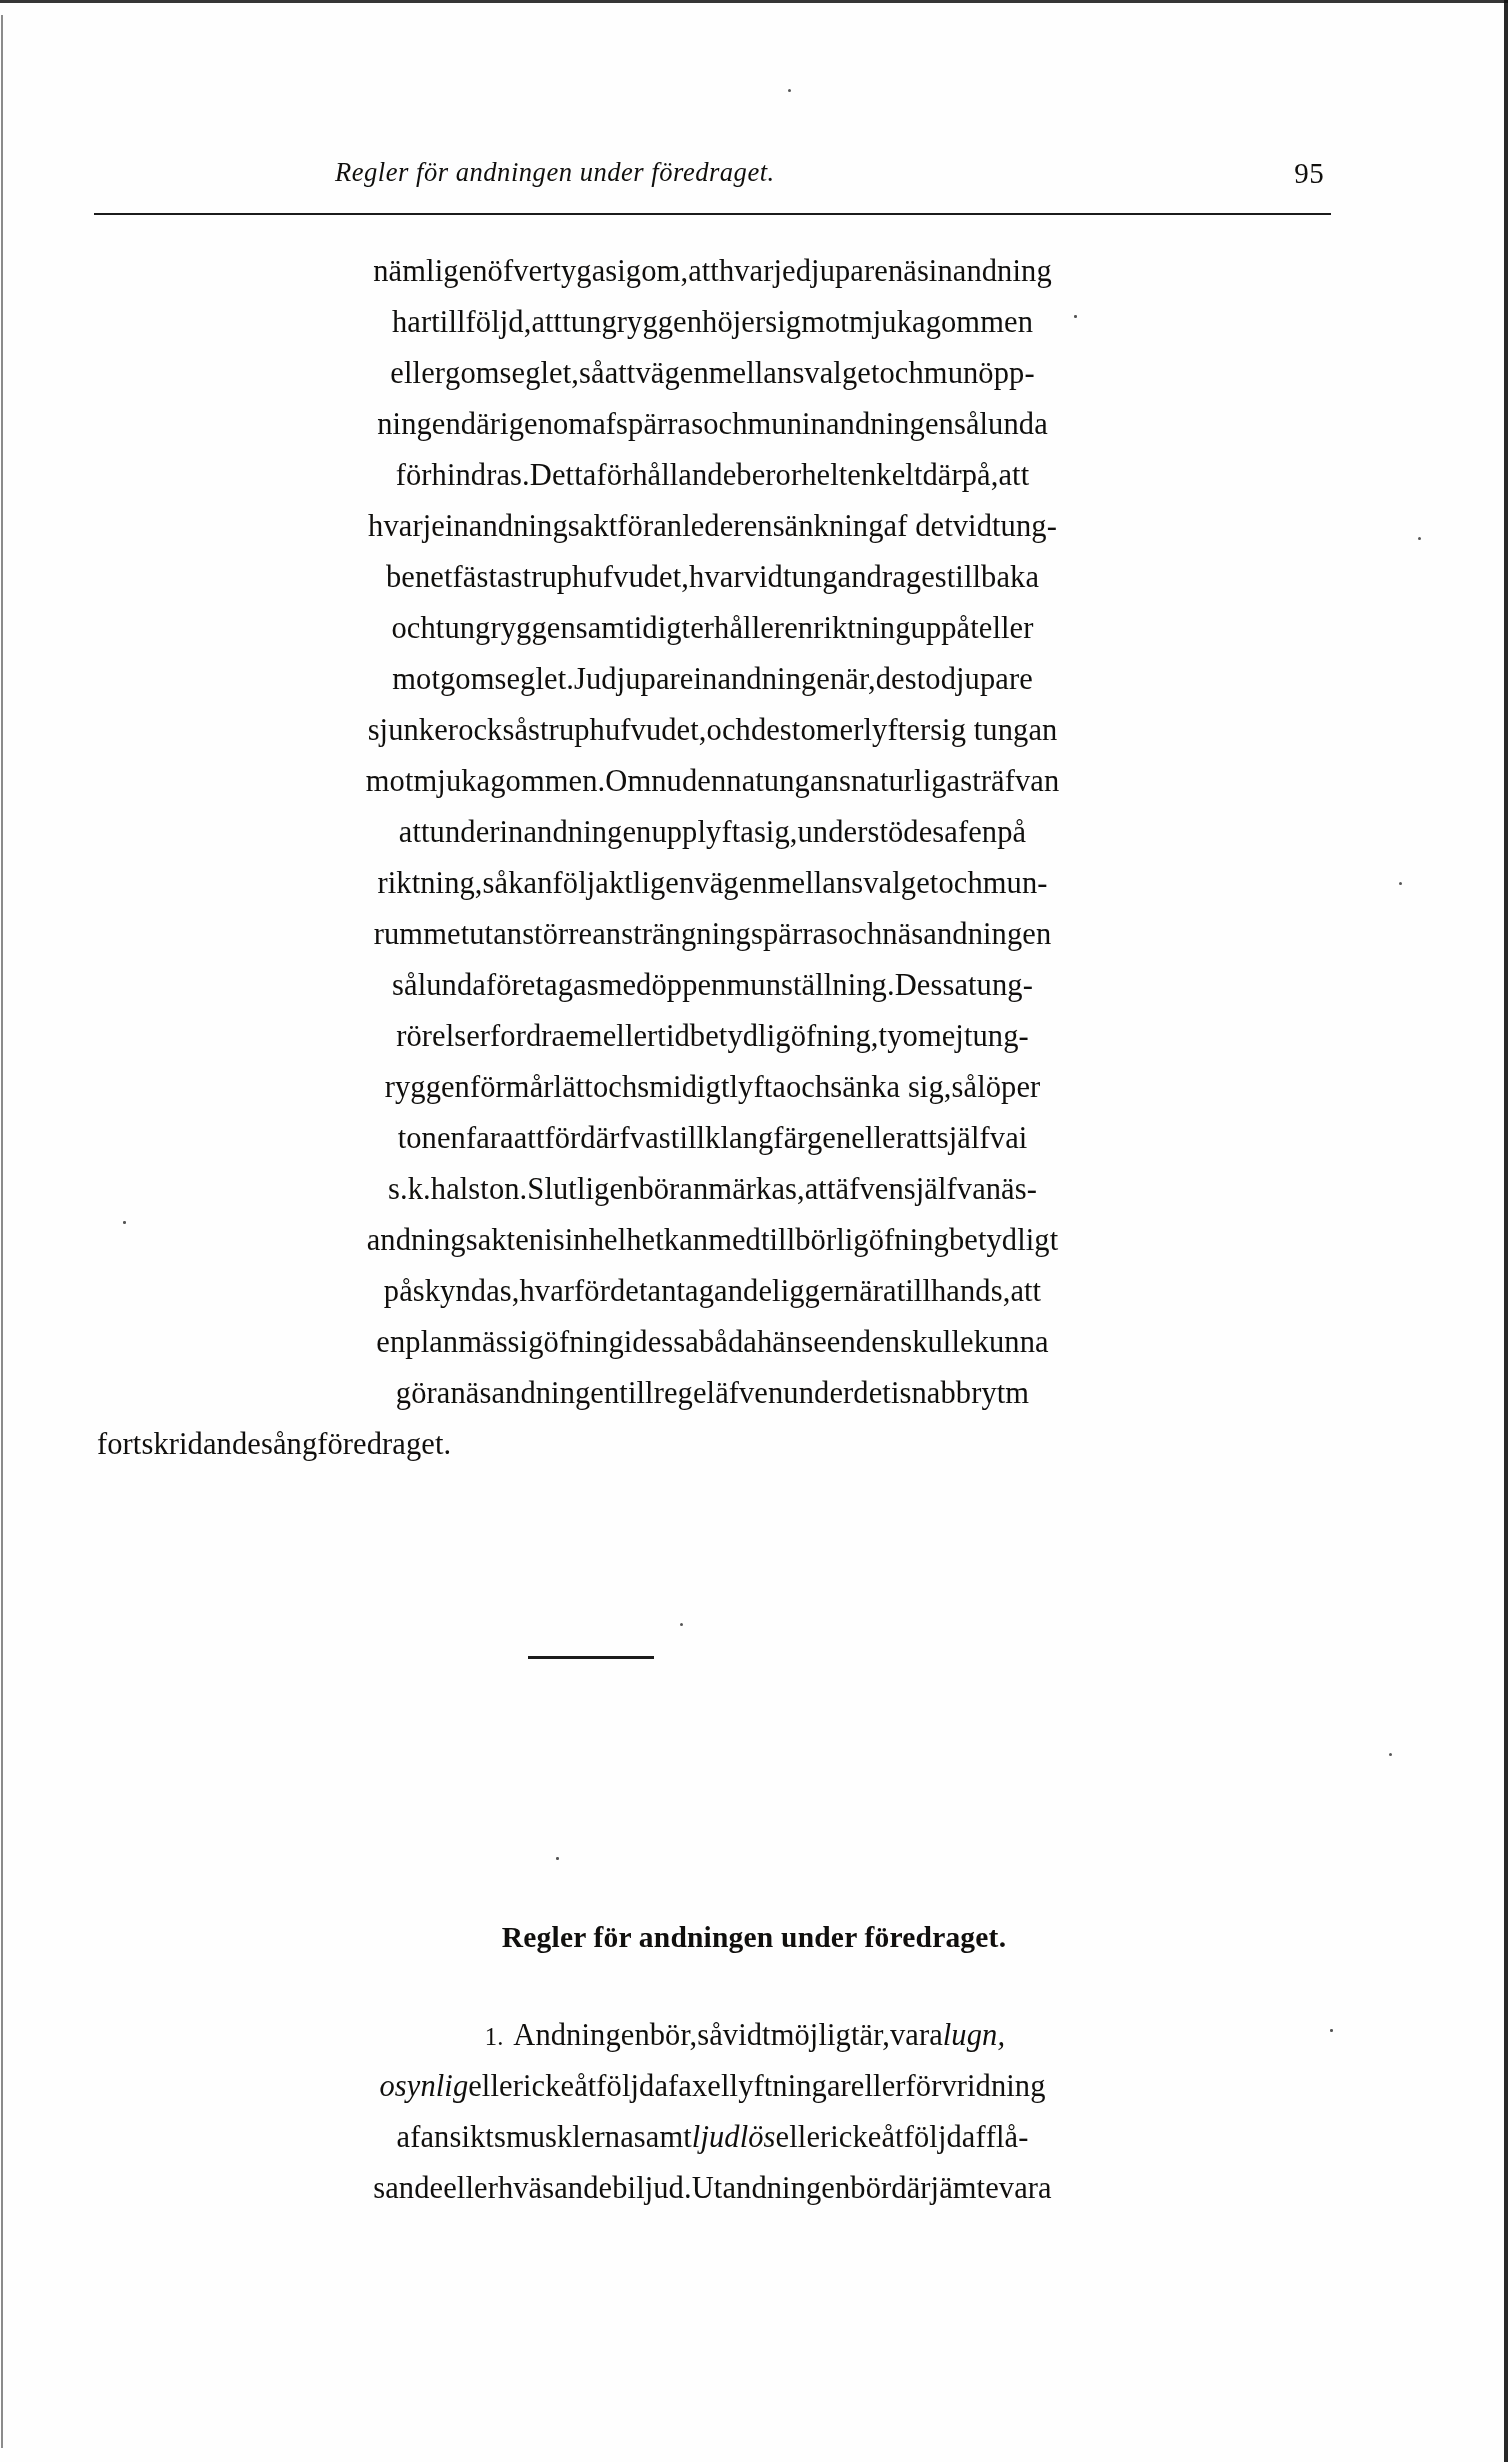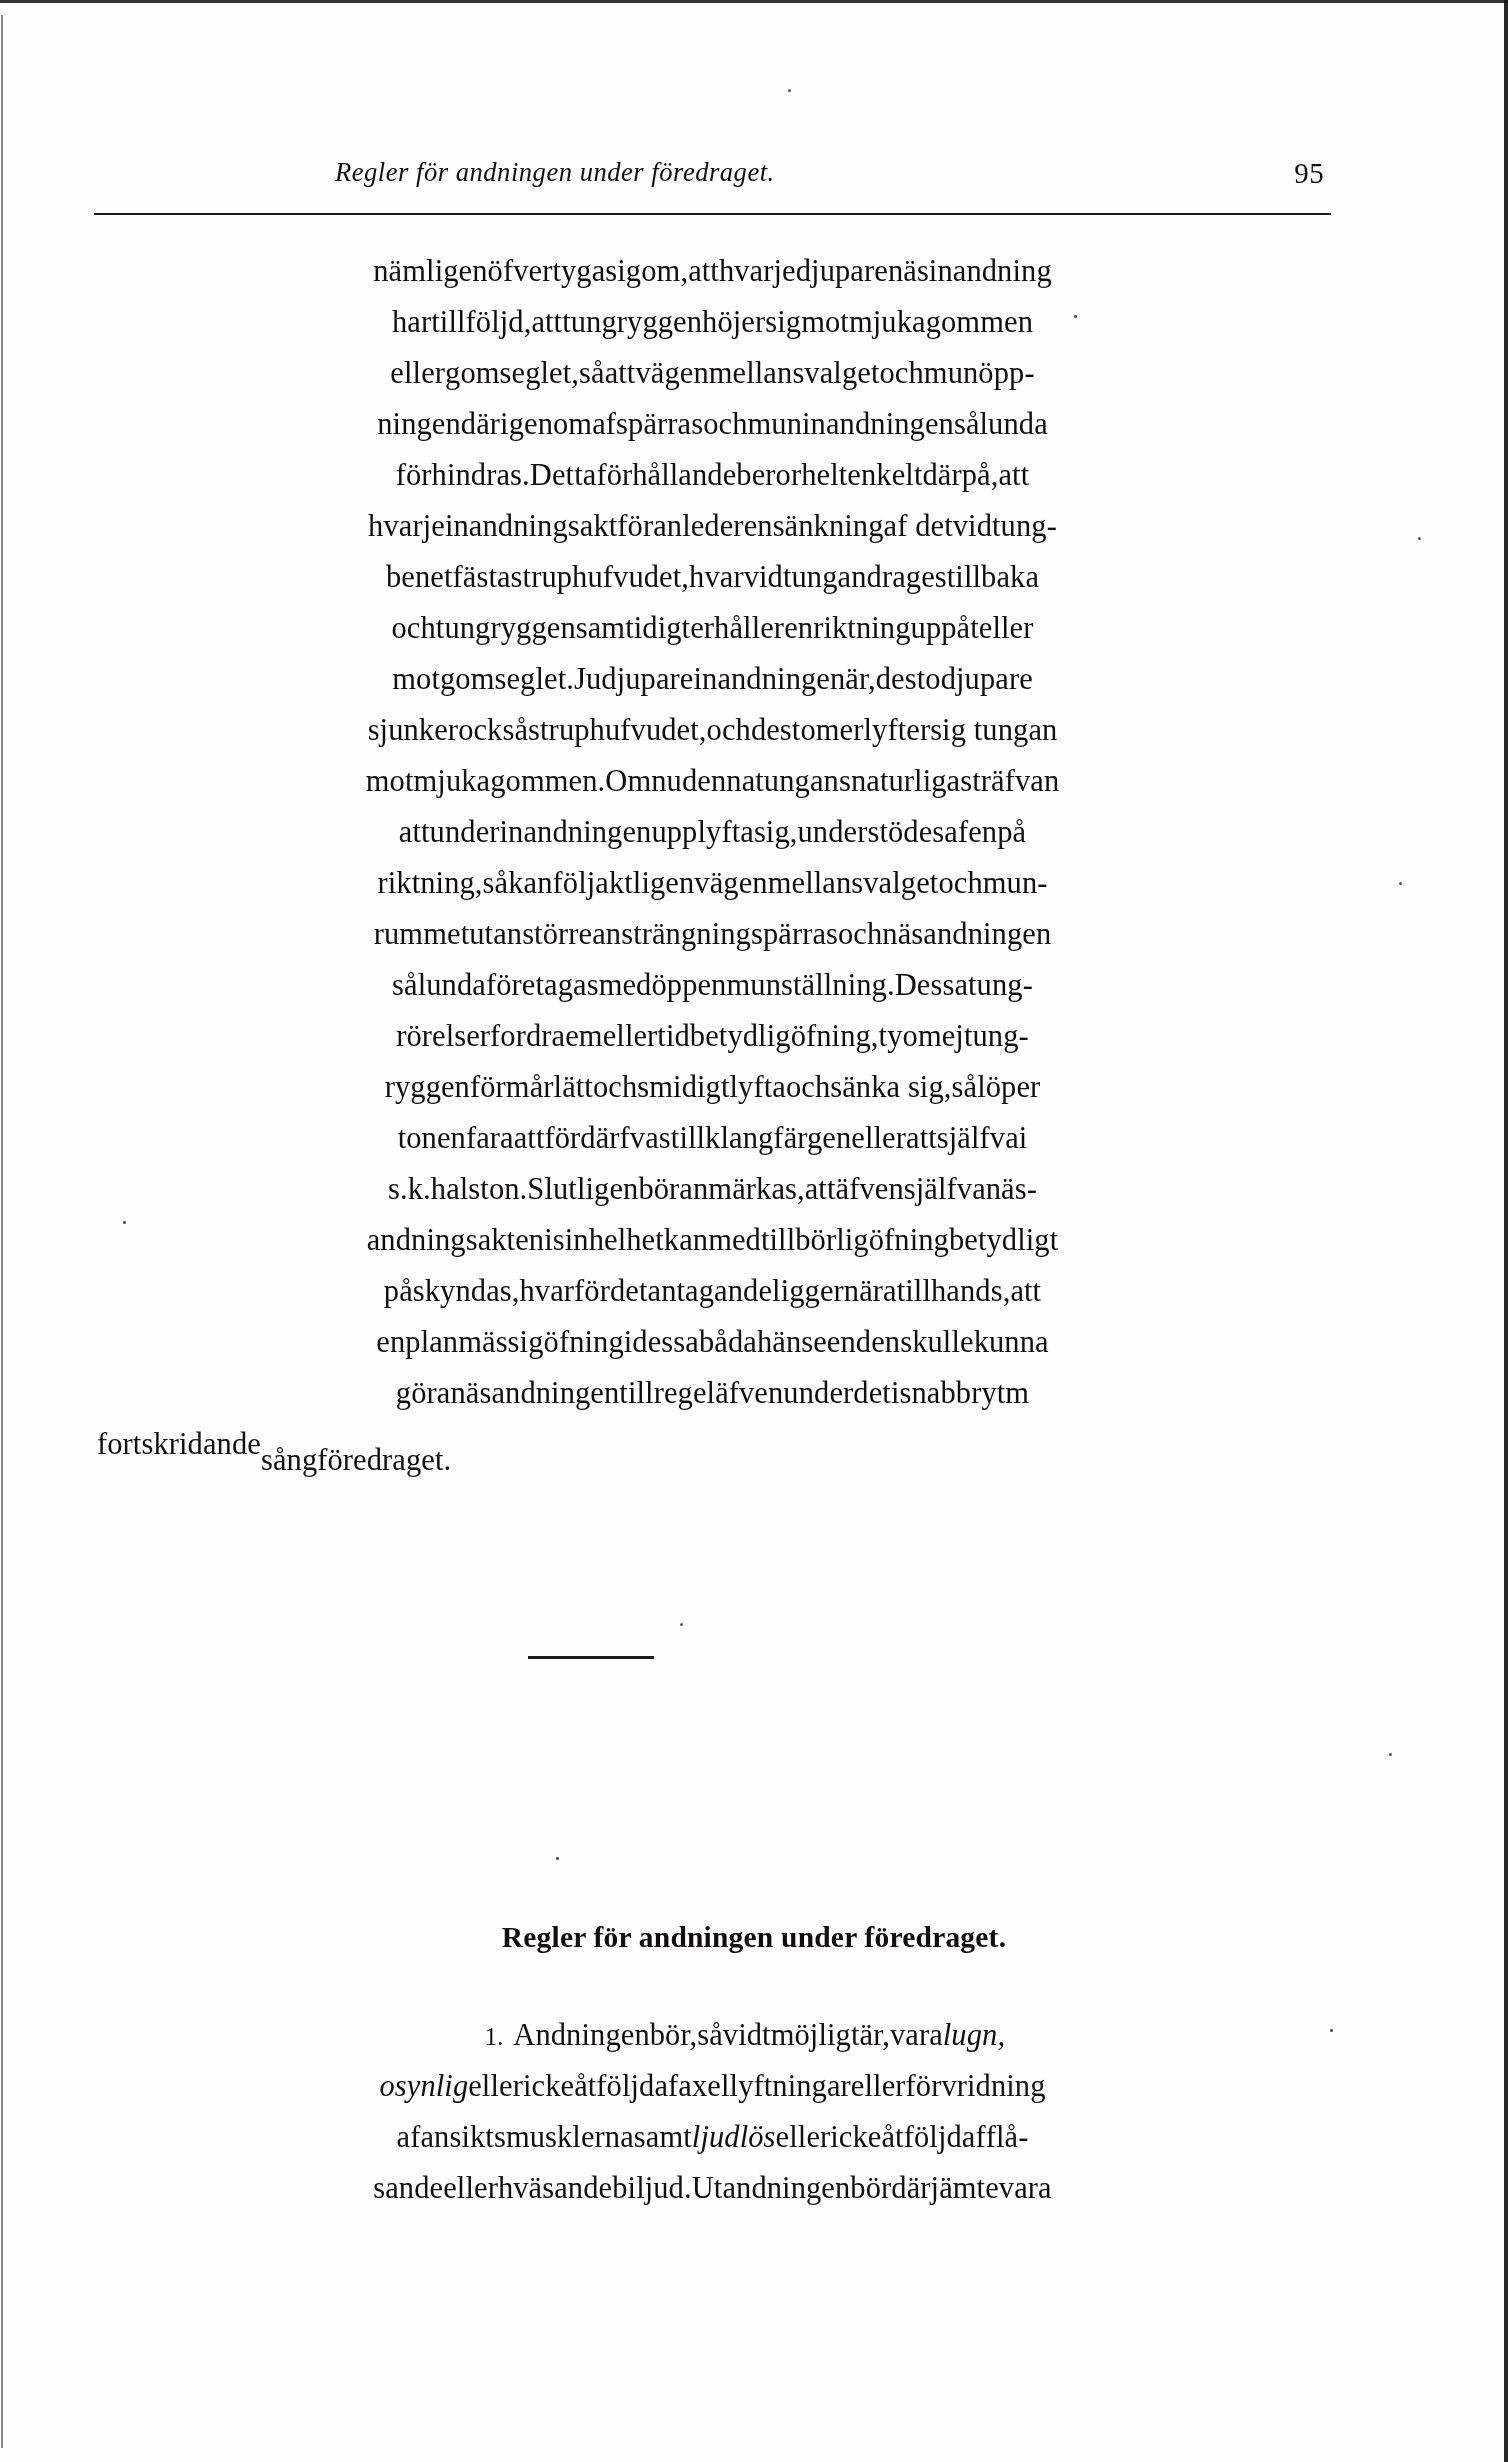--- a/index.html
+++ b/index.html
@@ -103,21 +103,20 @@
   }
   .tline.left {
     justify-content: flex-start;
     text-align: center;
   }
   .tline .w {
     display: inline-block;
   }
   .tline.left .w + .w {
     margin-left: 0;
-    margin-top: 16px;
   }
   em.it {
     font-style: italic;
     margin-top: 11px;
   }
 
   
   .divider {
     position: absolute;
     left: 528px;

